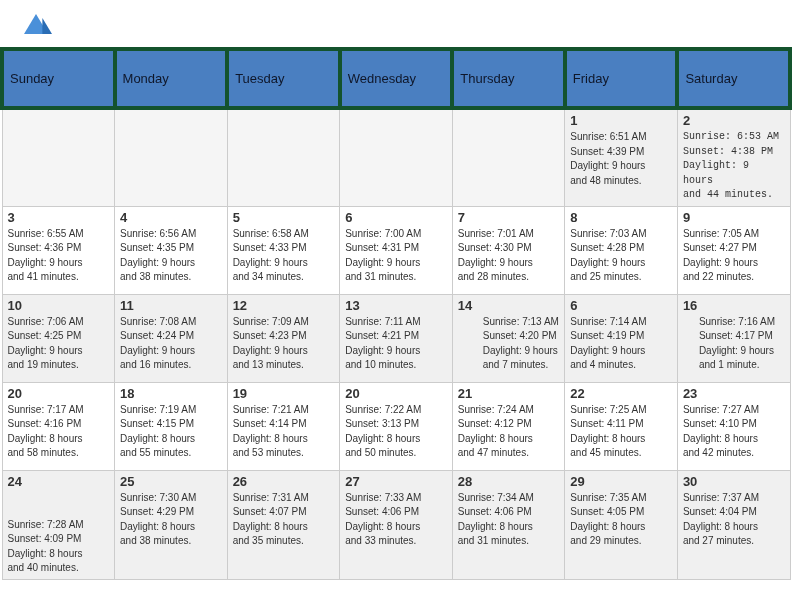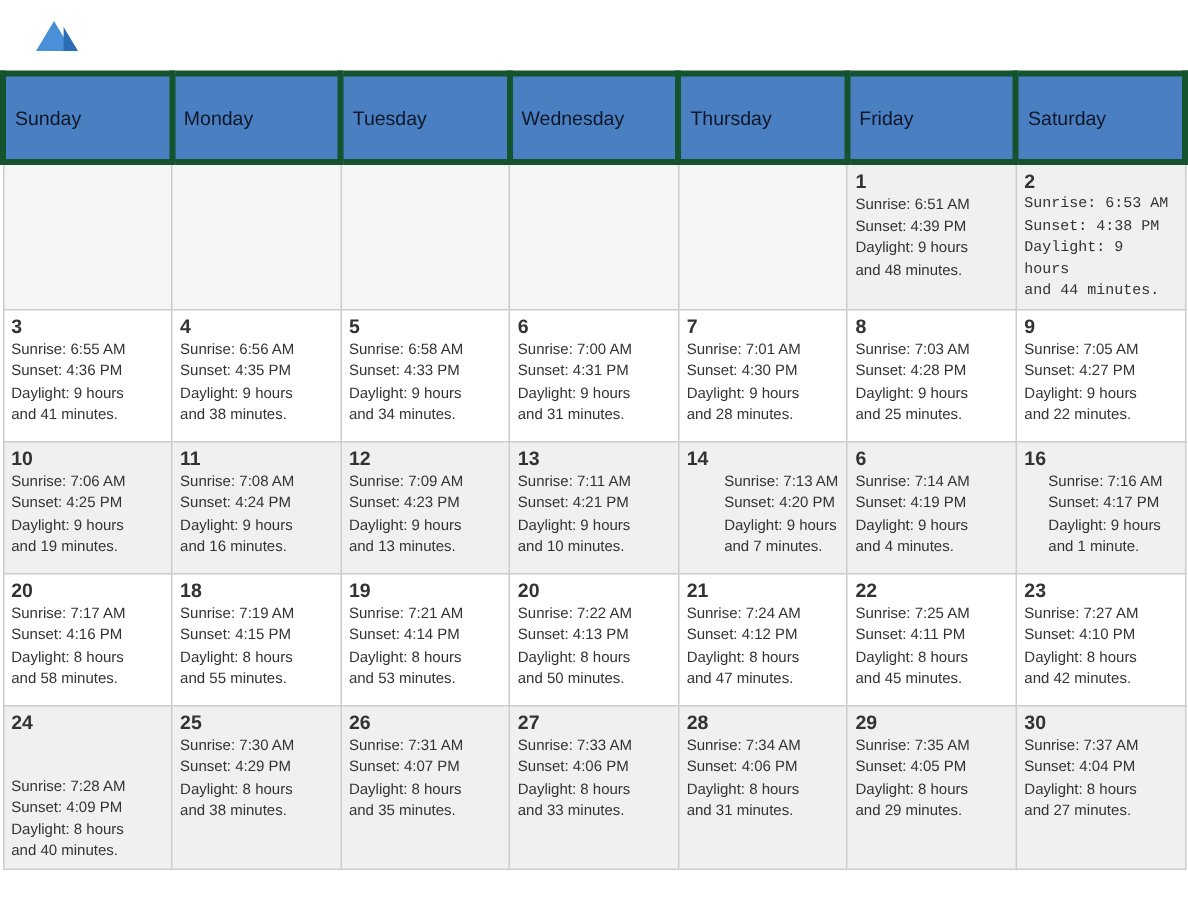--- a/index.html
+++ b/index.html
@@ -200,21 +200,21 @@
         <td>
           <span class="day-num">19</span>
           <div class="day-info" style="white-space: pre-line;">Sunrise: 7:21 AM
 Sunset: 4:14 PM
 Daylight: 8 hours
 and 53 minutes.</div>
         </td>
         <td>
           <span class="day-num">20</span>
           <div class="day-info" style="white-space: pre-line;">Sunrise: 7:22 AM
-Sunset: 4:13 PM
+Sunset: 3:13 PM
 Daylight: 8 hours
 and 50 minutes.</div>
         </td>
         <td>
           <span class="day-num">21</span>
           <div class="day-info" style="white-space: pre-line;">Sunrise: 7:24 AM
 Sunset: 4:12 PM
 Daylight: 8 hours
 and 47 minutes.</div>
         </td>

